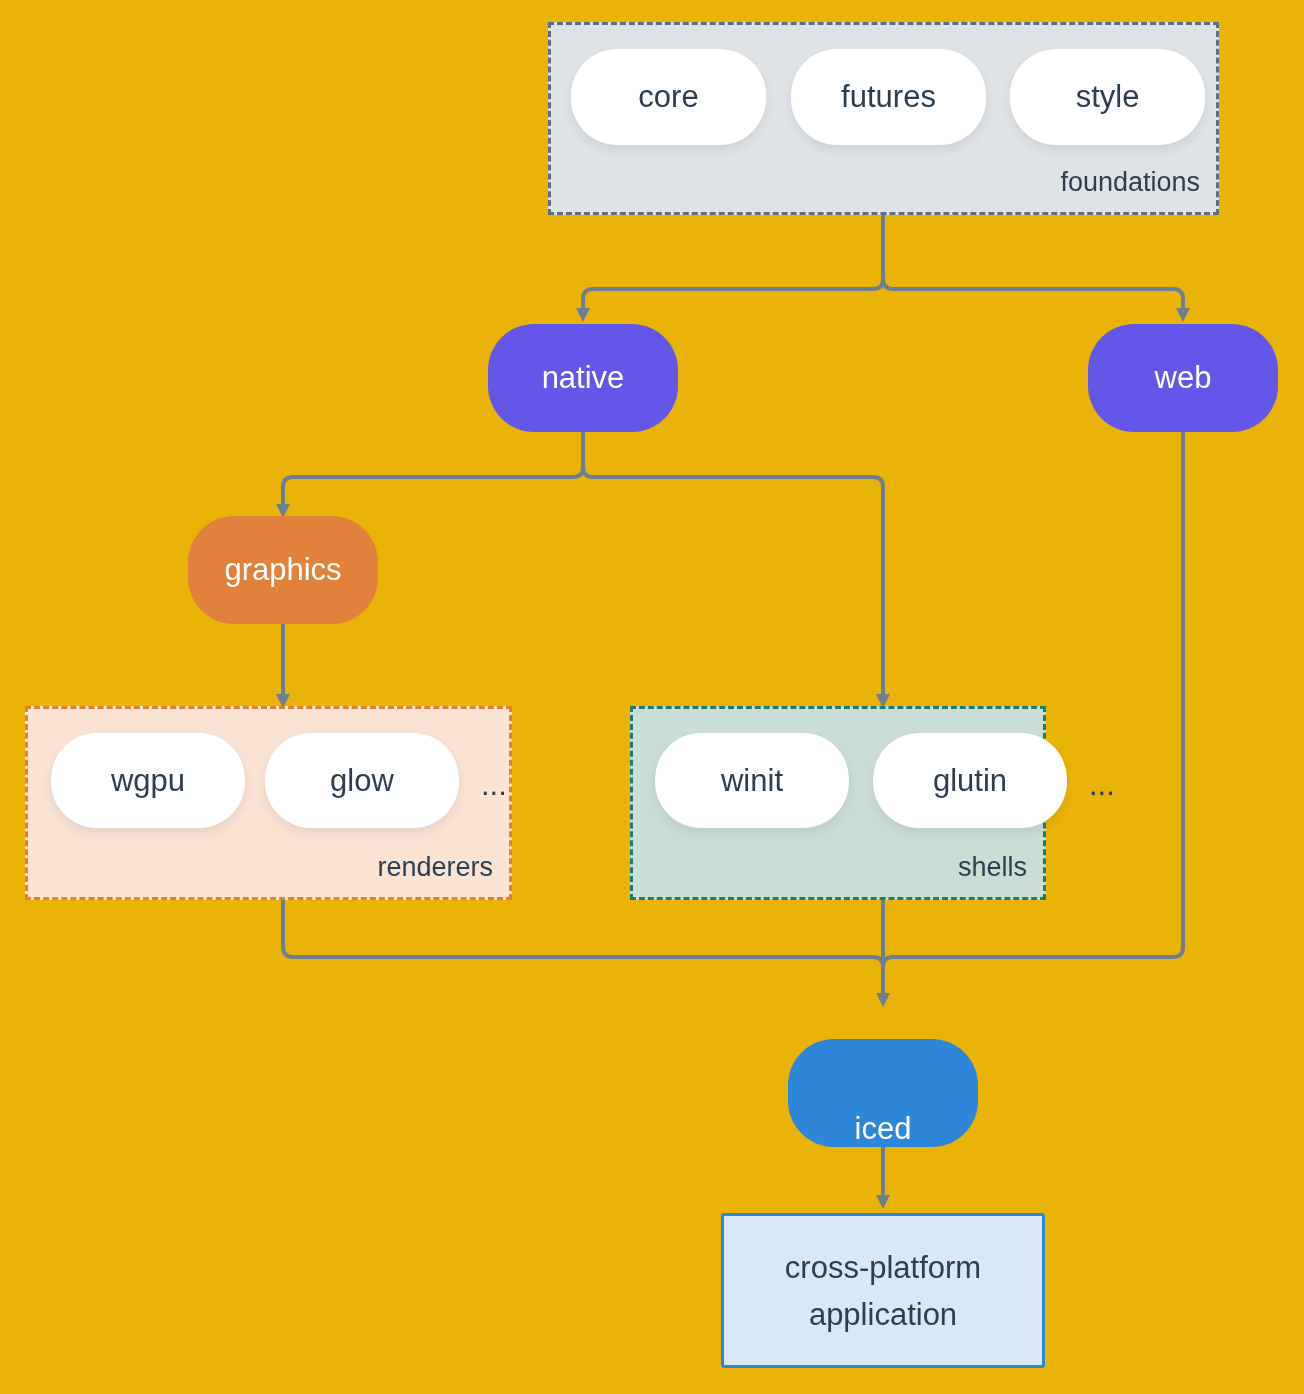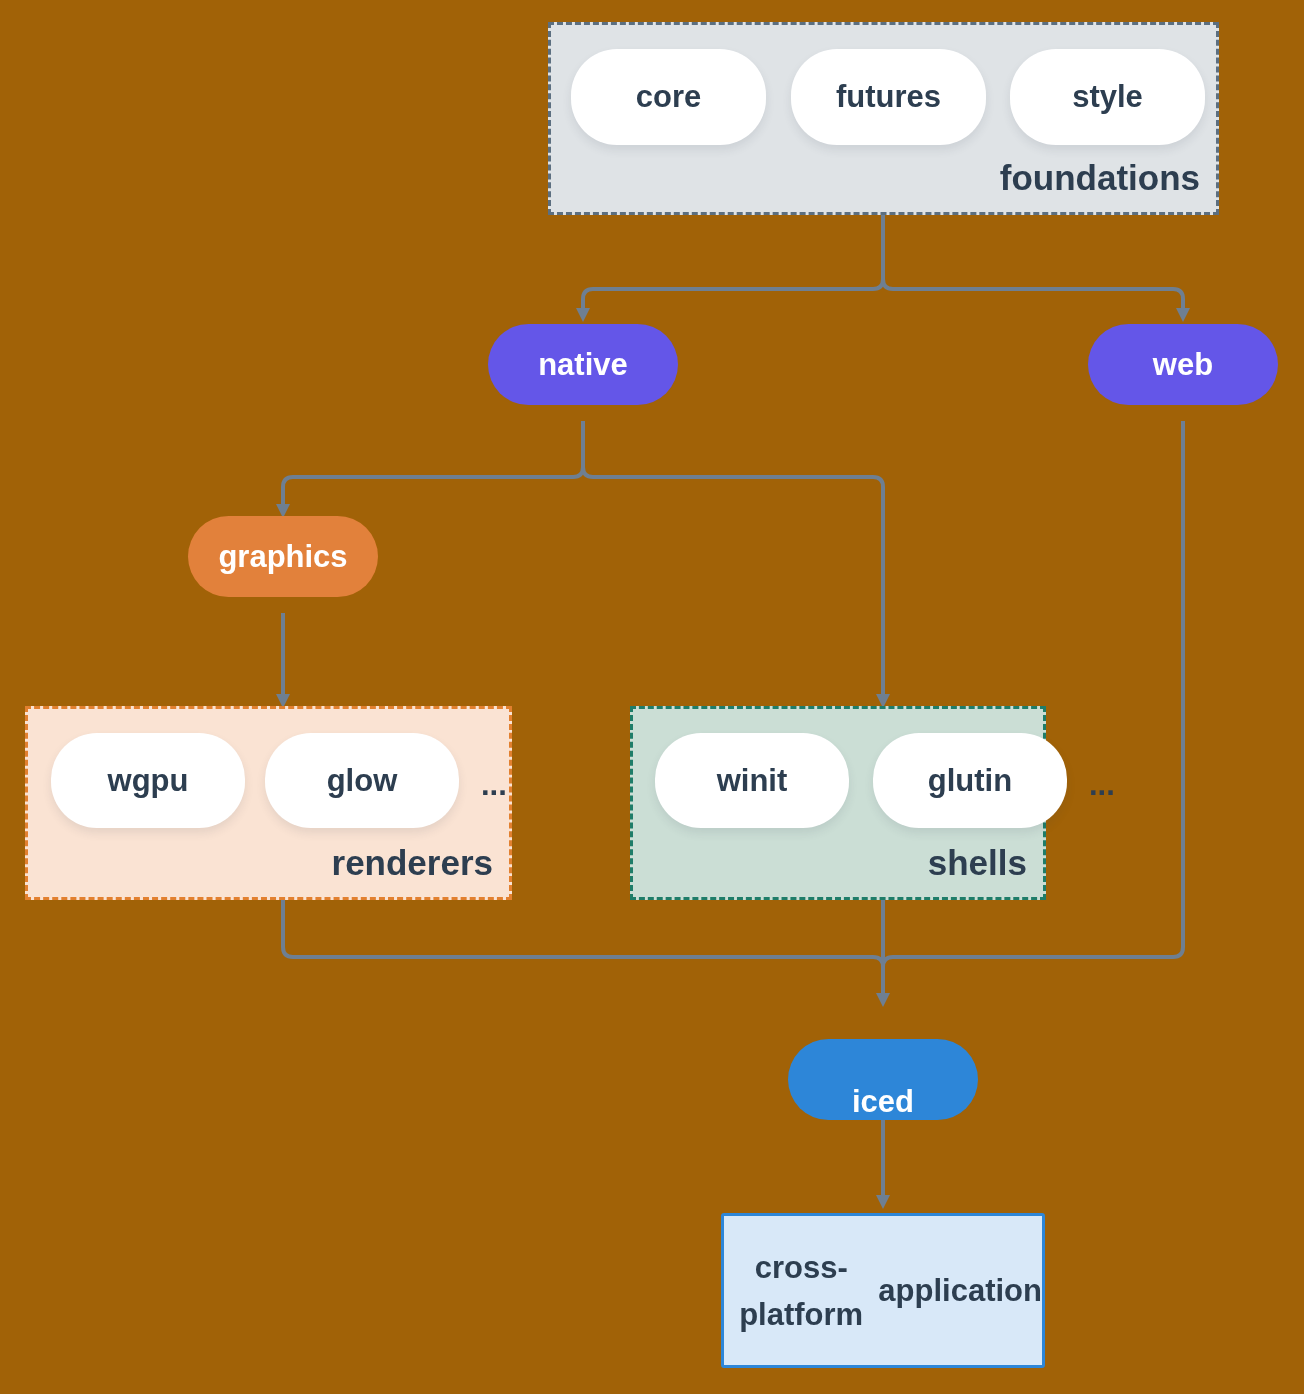--- a/index.html
+++ b/index.html
@@ -1,31 +1,30 @@
 <!DOCTYPE html>
 <html><head>
 <meta charset="utf-8">
 <style>
   html, body { margin: 0; padding: 0; background: #000; }
   #canvas {
     position: relative;
     width: 1304px;
     height: 1394px;
-    background: #a16207;
+    background: #eab308;
     font-family: "Liberation Sans", sans-serif;
     overflow: hidden;
-    font-weight: bold;
   }
   svg.arrows { position: absolute; left: 0; top: 0; width: 1304px; height: 1394px; }
 
   
   .groupbox { position: absolute; box-sizing: border-box; }
   .groupbox .grouplabel {
     position: absolute; right: 16px; bottom: 14px;
-    font-size: 35px; color: #2d3e50;
+    font-size: 27px; color: #2d3e50;
   }
   #foundations-box {
     left: 548px; top: 22px; width: 671px; height: 193px;
     background: #dfe3e6; border: 3px dashed #5c6f80;
   }
   #renderers-box {
     left: 25px; top: 706px; width: 487px; height: 194px;
     background: #fae3d3; border: 3px dashed #e2802f;
   }
   #shells-box {
@@ -41,36 +40,36 @@
     display: flex; align-items: center; justify-content: center;
     font-size: 31px; color: #2d3e50;
     box-shadow: 0 5px 10px rgba(45,62,80,0.10);
   }
   .ellipsis {
     position: absolute; font-size: 31px; color: #2d3e50;
   }
 
   
   .node {
-    position: absolute; width: 190px; height: 81px;
+    position: absolute; width: 190px; height: 108px;
     border-radius: 46px;
     display: flex; align-items: center; justify-content: center;
     font-size: 31px; color: #ffffff;
   }
   #node-native   { left: 488px;  top: 324px;  background: #6456e8; }
   #node-web      { left: 1088px; top: 324px;  background: #6456e8; justify-content: center; }
   #node-graphics { left: 188px;  top: 516px;  background: #e2813b; }
   #node-iced     { left: 788px;  top: 1039px; background: #2d86d8; align-items: flex-end; }
 
   
   #app-box {
     position: absolute; left: 721px; top: 1213px;
     width: 324px; height: 155px; box-sizing: border-box;
     background: #d8e8f8; border: 3px solid #2d86d8; border-radius: 3px;
-    display: flex; flex-direction: row; align-items: center; justify-content: center;
+    display: flex; flex-direction: column; align-items: center; justify-content: center;
     font-size: 31px; color: #2d3e50; line-height: 47px; text-align: center;
   }
 </style>
 </head>
 <body>
 
 <div id="canvas">
 
   <svg class="arrows" viewBox="0 0 1304 1394" xmlns="http://www.w3.org/2000/svg">
     <defs>

